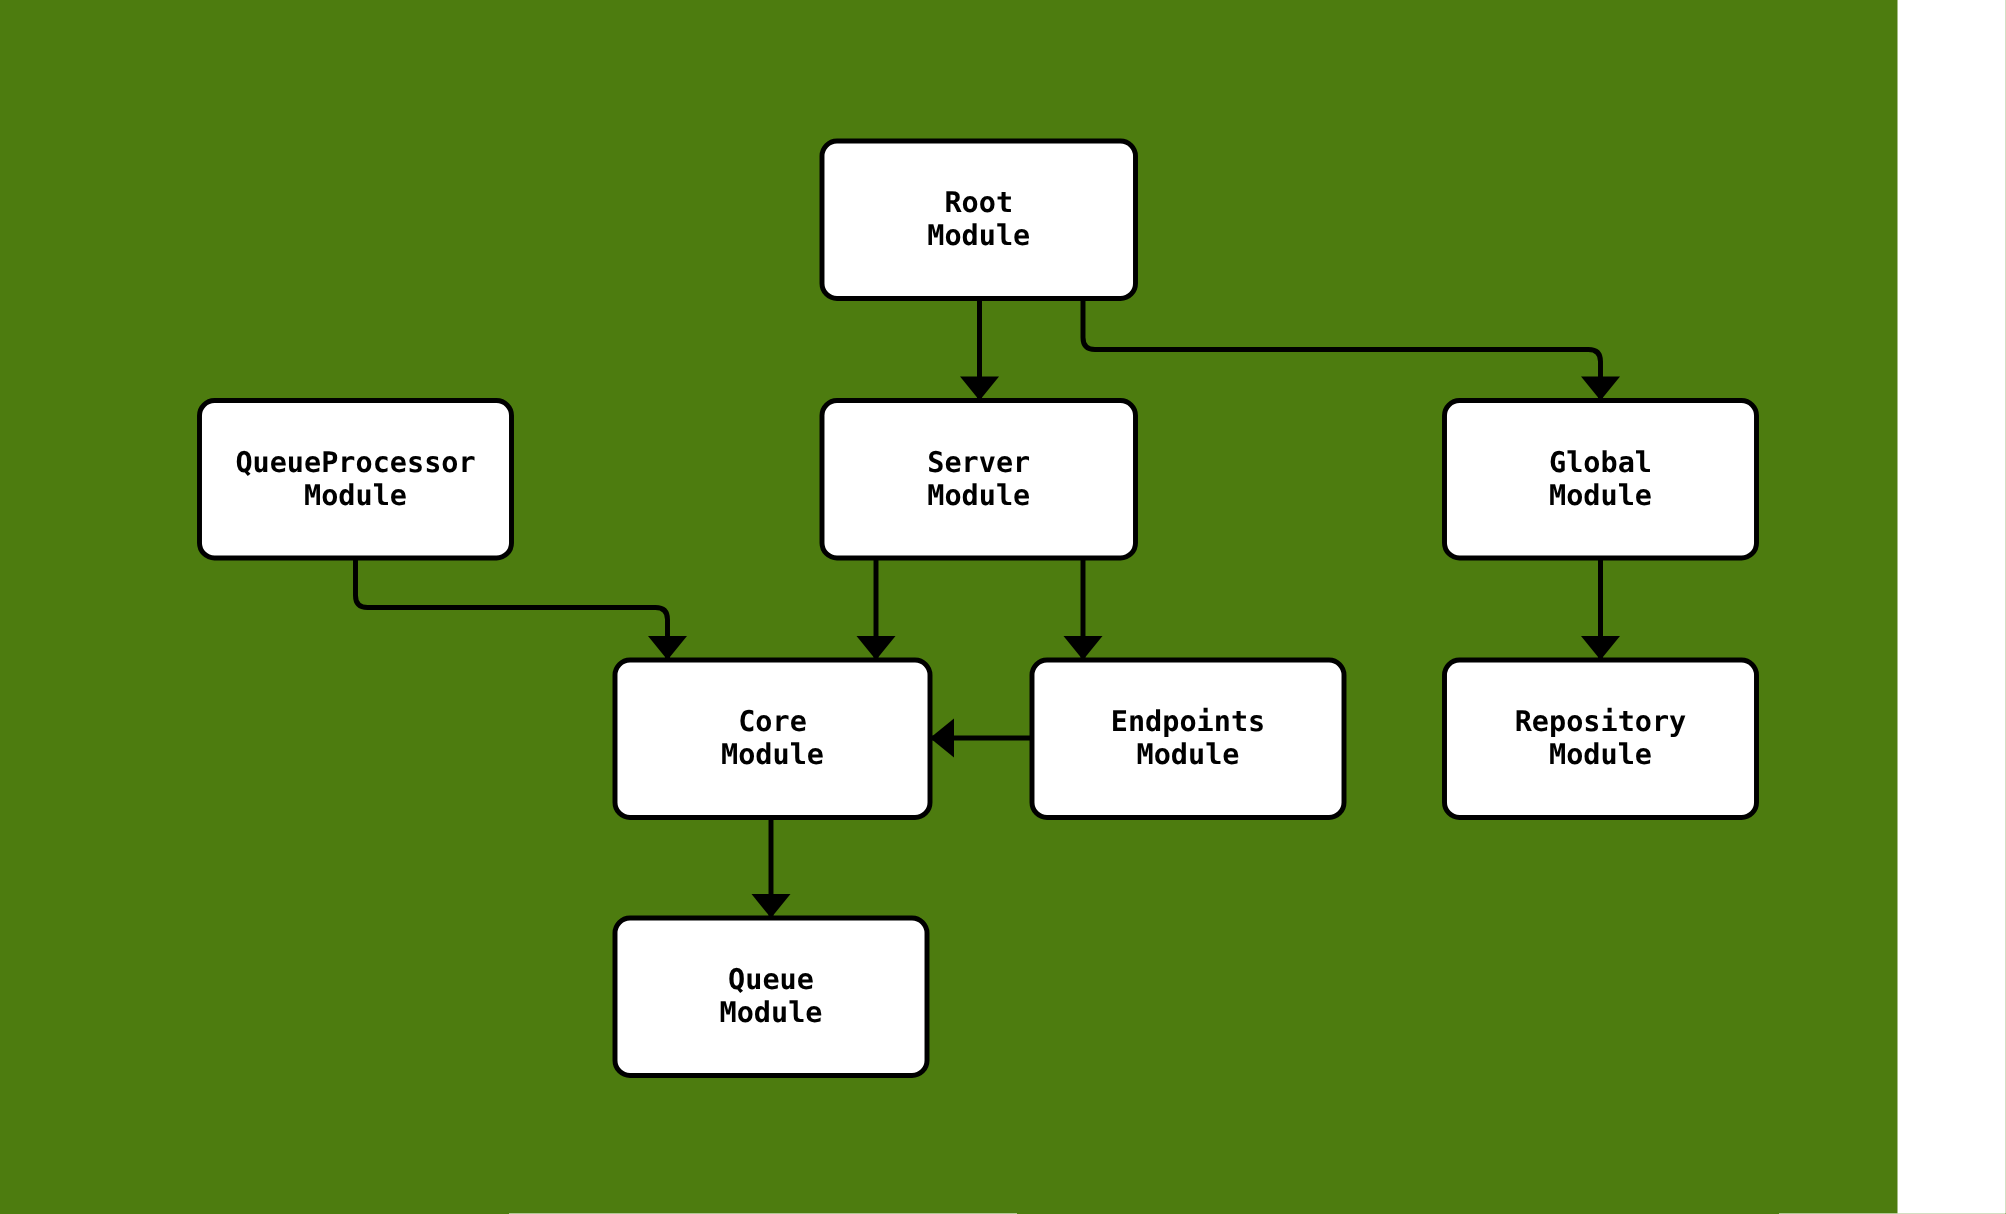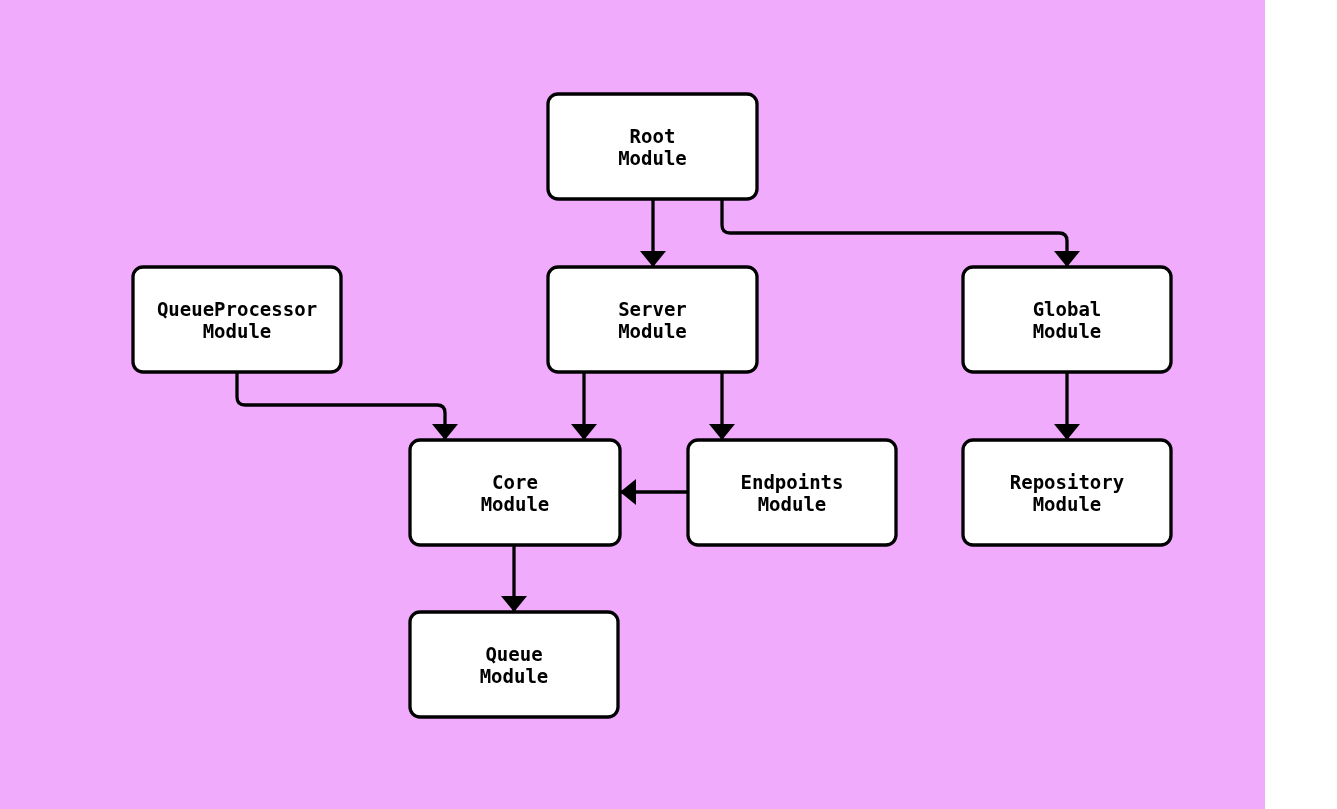--- a/index.html
+++ b/index.html
@@ -4,21 +4,21 @@
 <style>
   html, body {
     margin: 0;
     padding: 0;
     background: #ffffff;
   }
   .stage {
     position: relative;
     width: 1265px;
     height: 809px;
-    background: #f0abfc;
+    background: #4d7c0f;
     overflow: hidden;
   }
   svg text {
     font-family: "DejaVu Sans Mono", "Liberation Mono", monospace;
     font-weight: bold;
     font-size: 19px;
     fill: #000000;
   }
 </style>
 </head>

